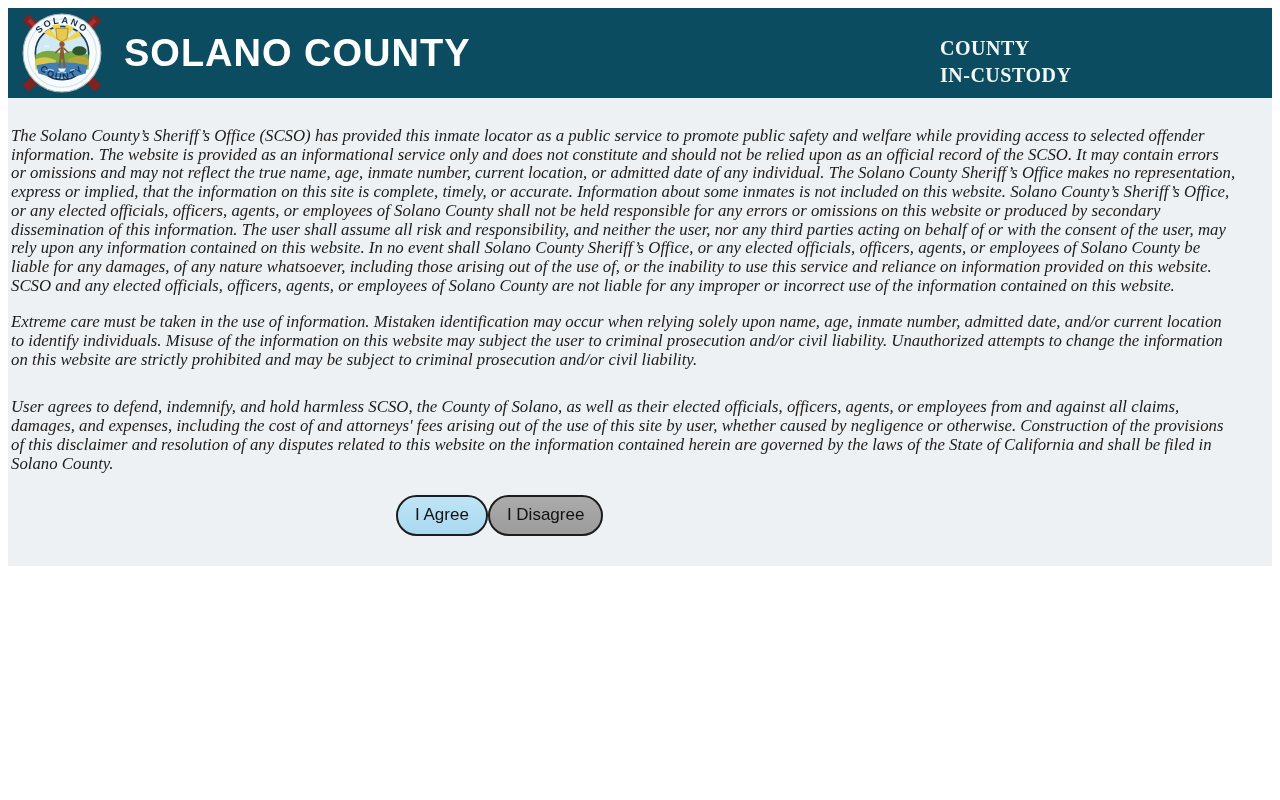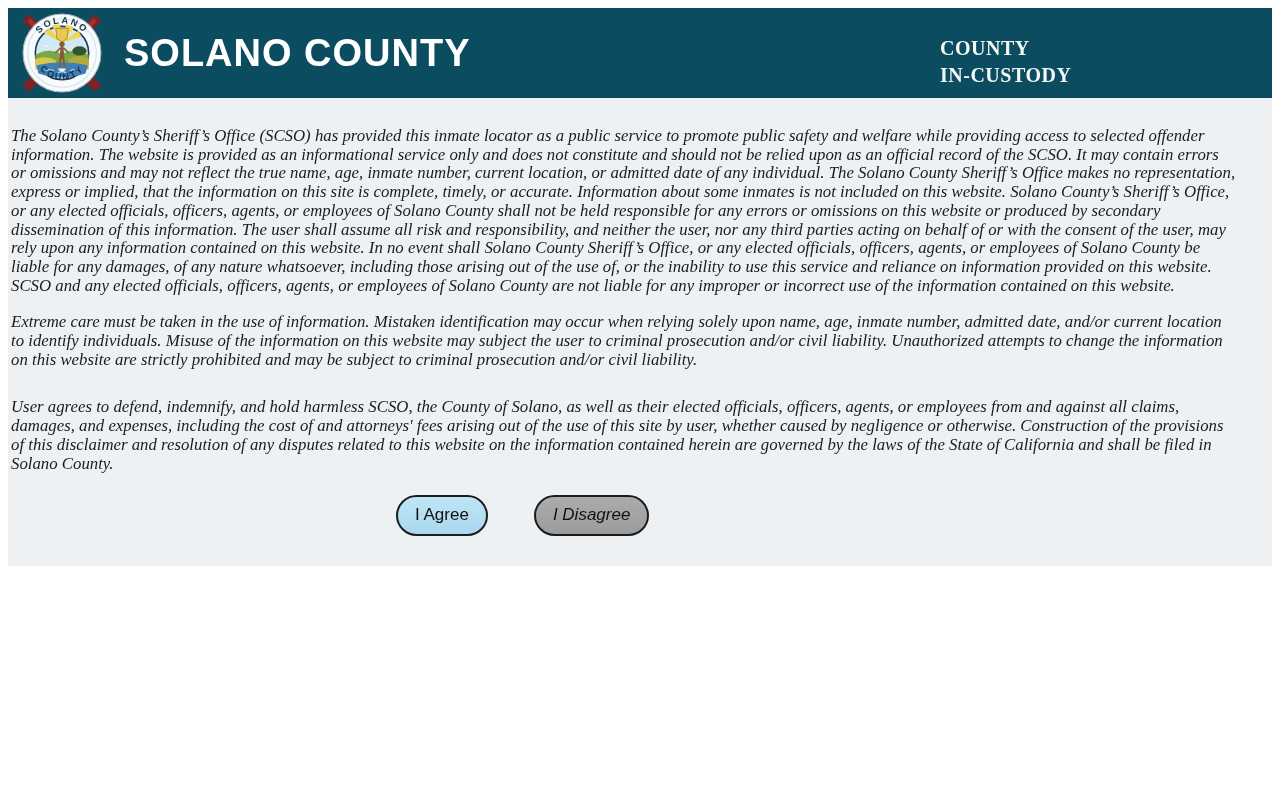--- a/index.html
+++ b/index.html
@@ -63,41 +63,39 @@
     font-size:16.8px;
     line-height:18.7px;
     color:var(--text,#1b1b1b);
     max-width:1226px;
   }
   .panel p:last-of-type{margin-bottom:22px;margin-top:29px;}
 
   
   .button-row{
     display:flex;
-    gap:46px;
     margin-left:385px;
     padding-bottom:4px;
     align-items:flex-end;
   }
   .pill-btn{
     font-family:"Liberation Sans", sans-serif;
     font-size:17px;
     color:#111;
     border:2px solid var(--button-border,#1c1c1c);
     border-radius:21px;
     padding:8px 17px;
     cursor:pointer;
     line-height:1.2;
   }
   .agree{
     background:linear-gradient(#bfe5f6, var(--agree-bg,#a9d8ef));
   }
   .disagree{
     background:linear-gradient(#ababab, var(--disagree-bg,#9c9c9c));
-    font-style:italic;
   }
 </style>
 </head>
 <body>
 
 <div class="page">
 
   <div class="header">
 
     <svg class="seal" viewBox="0 0 80 80" aria-hidden="true">

